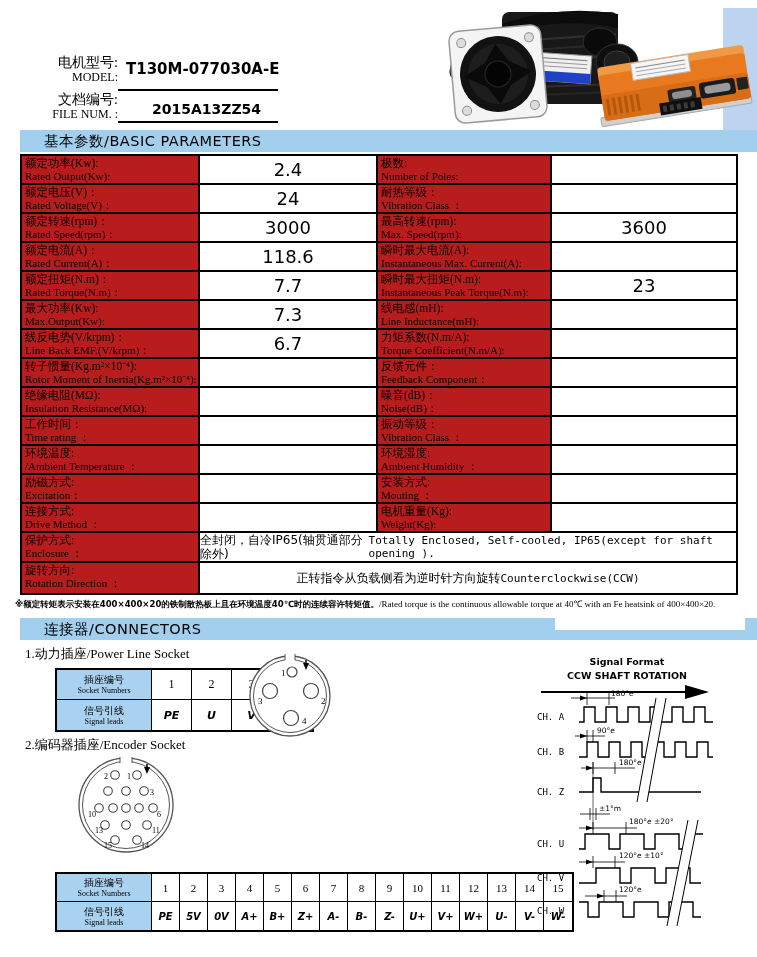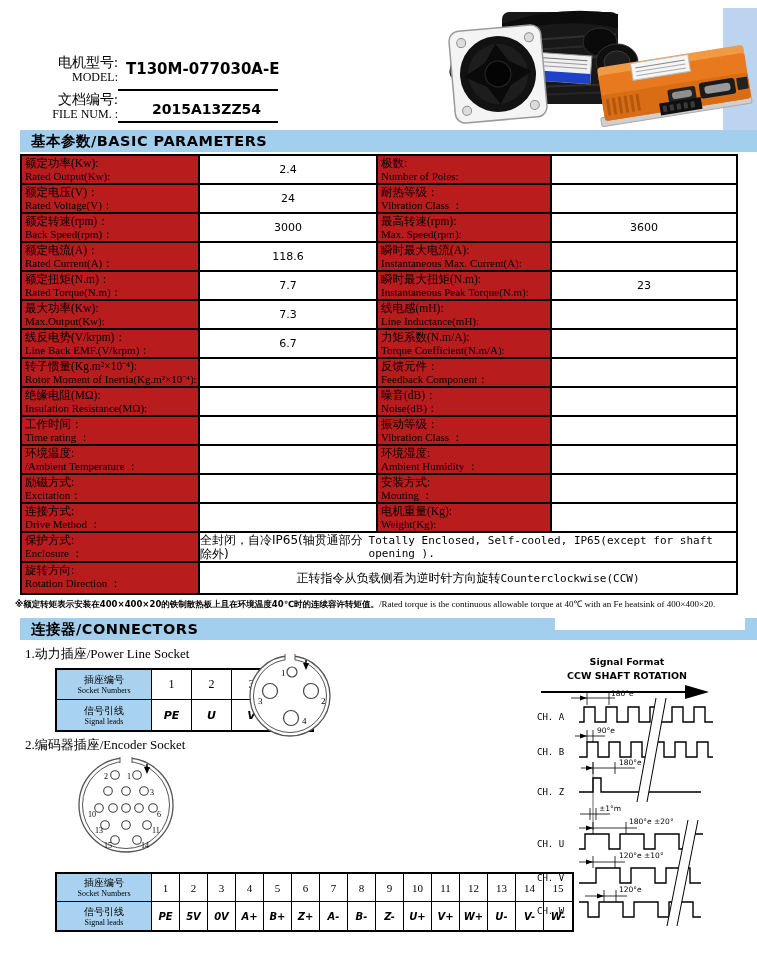--- a/index.html
+++ b/index.html
@@ -11,36 +11,36 @@
   .hdr-label { position:absolute; text-align:right; line-height:15px; }
   .hdr-label .cn { font-size:14px; }
   .hdr-label .en { font-size:12px; }
   .hdr-value { position:absolute; font-family:"DejaVu Sans", sans-serif; font-weight:bold; }
   .underline { position:absolute; height:2px; background:#000; }
 
   .backdrop { position:absolute; background:#bcd4f0; }
 
   
   .section-bar { position:absolute; left:20px; width:737px; height:22px; background:#a3cfee;
-                 font-family:"DejaVu Sans", sans-serif; font-weight:bold; font-size:14.5px;
-                 line-height:22px; padding-left:11px; letter-spacing:0.5px; }
+                 font-family:"DejaVu Sans", sans-serif; font-weight:normal; font-size:14.5px;
+                 line-height:22px; padding-left:24px; letter-spacing:0.5px; }
   .bar-notch { position:absolute; background:#ffffff; }
 
   
   .btable { position:absolute; left:20px; top:154px; width:718px; border:2px solid #000; background:#fff; }
   .trow { display:grid; grid-template-columns:178px 178px 174px 184px; height:29px; }
   .trow.tall { height:30px; grid-template-columns:178px 536px; }
   .cell { border-right:2px solid #000; border-bottom:2px solid #000; overflow:hidden; }
   .trow .cell:last-child { border-right:none; }
   .trow:last-child .cell { border-bottom:none; }
   .lbl { background:#b91c1c; padding:1px 3px; }
   .lbl .cn { font-size:11.5px; line-height:13px; white-space:nowrap; }
   .lbl .en { font-size:11px;  line-height:12px; white-space:nowrap; }
   .val { display:flex; align-items:center; justify-content:center;
-         font-family:"DejaVu Sans", sans-serif; font-size:11px; }
+         font-family:"DejaVu Sans", sans-serif; font-size:18px; }
   .merged { display:flex; flex-direction:row; align-items:center; justify-content:center; }
   .merged .cn { font-family:"DejaVu Sans", sans-serif; font-size:12px; line-height:14px; }
   .merged .en { font-family:"DejaVu Sans Mono", monospace; font-size:11px; line-height:13px; }
 
   .footnote { position:absolute; left:15px; top:597px; width:716px; font-size:9px; white-space:nowrap; }
   .footnote .cn { font-family:"DejaVu Sans", sans-serif; font-weight:bold; font-size:8.5px; }
   .footnote .en { font-family:"Liberation Serif", serif; font-size:9px; }
 
   .subtitle { position:absolute; font-size:13px; }
 
@@ -181,21 +181,21 @@
       <div class="cell val">24</div>
       <div class="cell lbl">
           <div class="cn">耐热等级：</div>
           <div class="en">Vibration Class ：</div>
         </div>
       <div class="cell val"></div>
     </div>
     <div class="trow">
       <div class="cell lbl">
           <div class="cn">额定转速(rpm)：</div>
-          <div class="en">Back Speed(rpm)：</div>
+          <div class="en">Rated Speed(rpm)：</div>
         </div>
       <div class="cell val">3000</div>
       <div class="cell lbl">
           <div class="cn">最高转速(rpm):</div>
           <div class="en">Max. Speed(rpm):</div>
         </div>
       <div class="cell val">3600</div>
     </div>
     <div class="trow">
       <div class="cell lbl">

